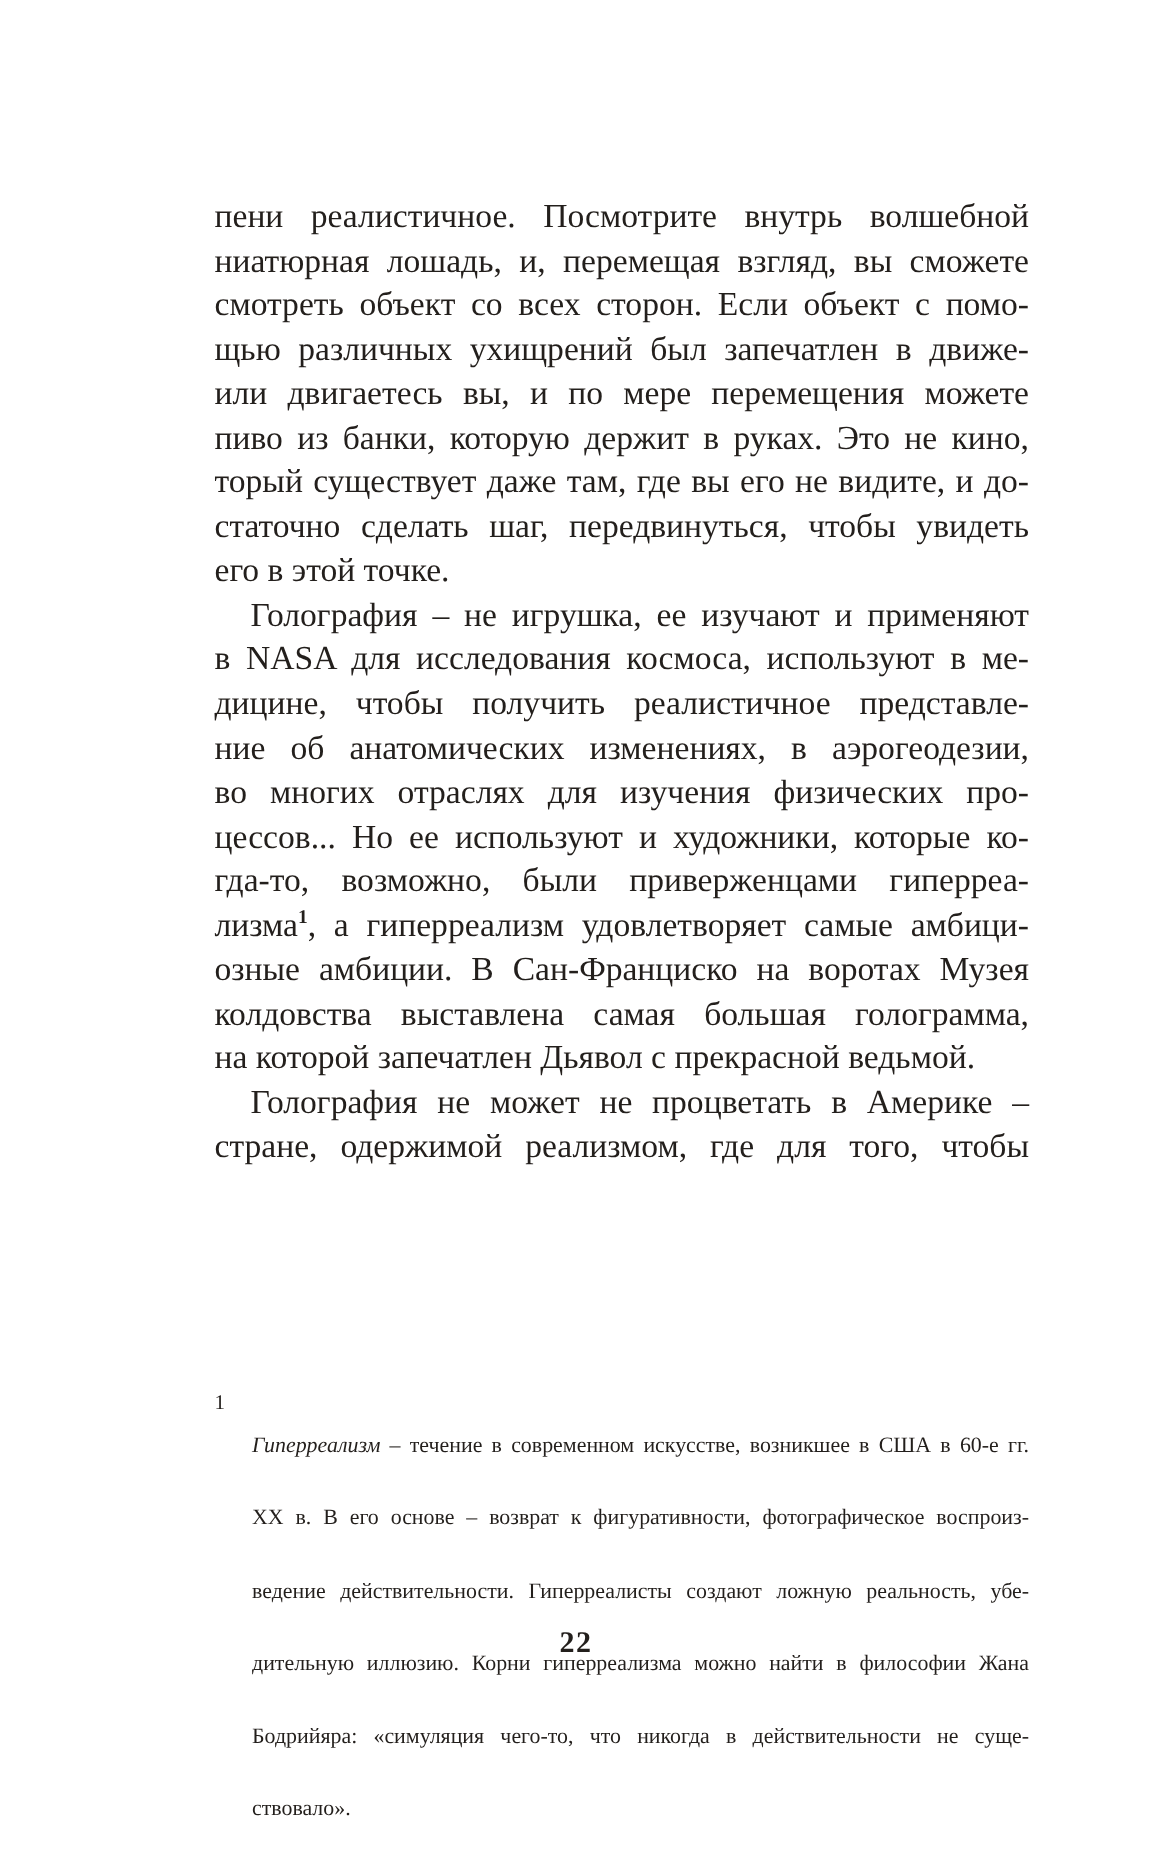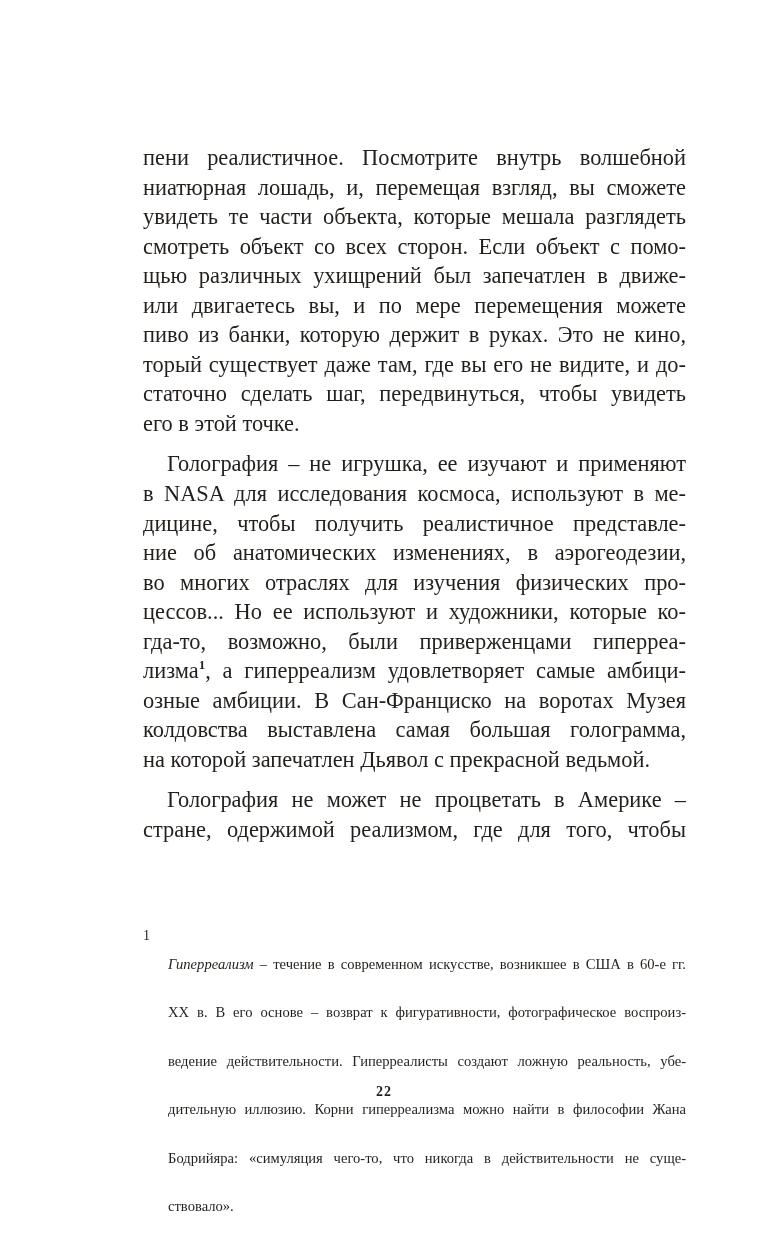--- a/index.html
+++ b/index.html
@@ -11,41 +11,40 @@
       width: 768px;
       height: 1240px;
       position: relative;
       overflow: hidden;
       color: #231f1c;
       font-family: "Liberation Serif", "DejaVu Serif", serif;
     }
     .page {
       position: absolute;
       left: 143px;
-      top: 143px;
+      top: 129px;
       width: 543px;
     }
     .body-text {
       font-size: 22.4px;
       line-height: 29.55px;
     }
     .line {
       display: block;
       white-space: nowrap;
       text-align: justify;
       text-align-last: justify;
       height: 29.55px;
     }
     .line.last {
       text-align-last: left;
       font-family: Liberation Serif, serif;
     }
     .line.indent {
       text-indent: 24px;
-      margin-top: 11px;
     }
     sup.fnref {
       font-size: 13px;
       line-height: 0;
       vertical-align: 9px;
       font-weight: bold;
     }
     .footnotes {
       position: absolute;
       left: 143px;
@@ -74,33 +73,32 @@
     }
     .fn-term {
       font-style: italic;
     }
     .page-number {
       position: absolute;
       left: 0;
       width: 768px;
       top: 1084px;
       text-align: center;
-      font-size: 14px;
+      font-size: 20px;
       font-weight: bold;
       letter-spacing: 1px;
     }
   </style>
 </head>
 <body>
 
 <div class="page">
   <div class="body-text" id="body-text">
       <span class="line">пени реалистичное. Посмотрите внутрь волшебной</span>
       <span class="line">ниатюрная лошадь, и, перемещая взгляд, вы сможете</span>
-      <span class="line">увидеть те части объекта, которые мешала разглядеть</span>
       <span class="line">смотреть объект со всех сторон. Если объект с помо-</span>
       <span class="line">щью различных ухищрений был запечатлен в движе-</span>
       <span class="line">или двигаетесь вы, и по мере перемещения можете</span>
       <span class="line">пиво из банки, которую держит в руках. Это не кино,</span>
       <span class="line">торый существует даже там, где вы его не видите, и до-</span>
       <span class="line">статочно сделать шаг, передвинуться, чтобы увидеть</span>
       <span class="line last">его в этой точке.</span>
       <span class="line indent">Голография – не игрушка, ее изучают и применяют</span>
       <span class="line">в NASA для исследования космоса, используют в ме-</span>
       <span class="line">дицине, чтобы получить реалистичное представле-</span>

